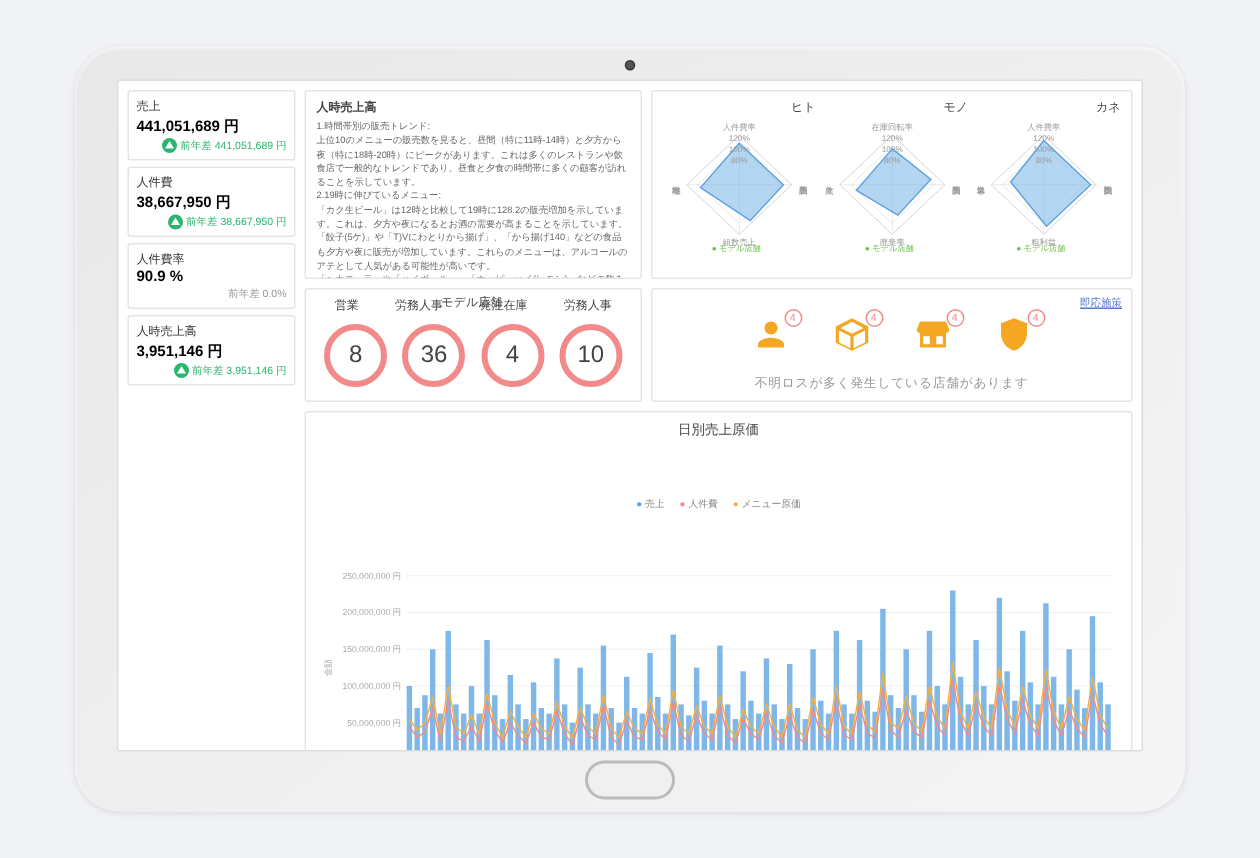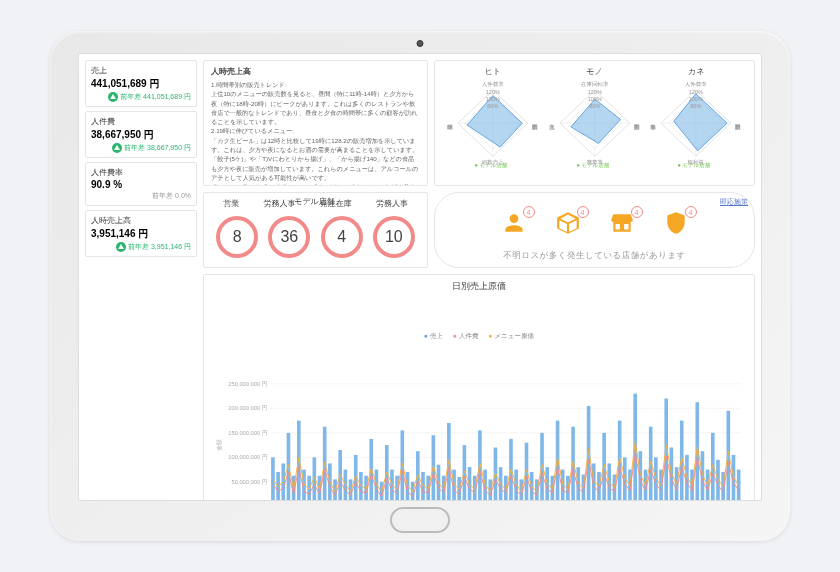--- a/index.html
+++ b/index.html
@@ -18,31 +18,31 @@
   .arrow-up { display: inline-block; width: 10px; height: 10px; border-radius: 50%; background: #2ab56f; position: relative; flex-shrink: 0;}
   .arrow-up::after { content:""; position:absolute; left:2px; top:2px; width:0; height:0; border-left:3px solid transparent; border-right:3px solid transparent; border-bottom:5px solid #fff;}
   
   .main { flex: 1; display: flex; flex-direction: column; gap: 6px; }
   .row1 { display: flex; gap: 6px; height: 126px; }
   .card { background: #fff; border: 1px solid #e5e5e5; border-radius: 2px; padding: 5px 7px; }
   .attention { width: 225px; overflow: hidden; }
   .attention h4 { font-size: 8px; color:#444; margin-bottom: 3px; font-weight:600;}
   .attention p { font-size: 6.2px; color: #666; line-height: 1.5; }
   .radars { flex: 1; display: flex; }
-  .radar-col { flex: 1; text-align: center; }
+  .radar-col { flex: 1; text-align: right; }
   .radar-col h5 { font-size: 8px; color:#444; margin-bottom: 2px; font-weight:500;}
   .radar-svg { width: 100%; height: 92px; }
   .radar-lbl { font-size: 6px; fill: #999; }
   .radar-leg { font-size: 6px; fill: #6ec14a; }
   .row2 { display: flex; gap: 6px; height: 82px; }
   .alerts { width: 225px; display:flex; flex-direction:column; }
   .alerts .titles { display: flex; justify-content: space-around; font-size: 8px; color:#444; margin-bottom:3px;}
   .circles { flex:1; display:flex; justify-content: space-around; align-items: center; }
   .circle { width: 42px; height: 42px; border: 4px solid #f28a8a; border-radius: 50%; display:flex; align-items:center; justify-content:center; font-size: 16px; color:#444; font-weight:500;}
-  .icons-card { flex:1; position:relative;border-radius:25px; }
+  .icons-card { flex:1; position:relative; }
   .icons-link { position: absolute; top: 4px; right: 6px; font-size: 7px; color: #5577cc; text-decoration: underline; }
   .icon-row { display:flex; justify-content:center; gap: 28px; margin-top: 12px; }
   .icon-wrap { position: relative; }
   .badge { position:absolute; top:-4px; right:-8px; width:12px; height:12px; border:1px solid #f28a8a; border-radius:50%; background:#fff; font-size:7px; color:#f28a8a; display:flex; align-items:center; justify-content:center;}
   .icon-msg { text-align:center; font-size: 8.5px; color:#999; margin-top: 12px; letter-spacing:0.5px;}
   .chart-card { flex:1; display:flex; flex-direction:column;gap:37px; }
   .chart-title { text-align:center; font-size:9px; color:#444; margin-bottom:2px;}
   .legend { display:flex; justify-content:center; gap:10px; font-size:6.5px; color:#888; margin-bottom:2px;}
   .legend span::before { content:"●"; margin-right:2px; }
   .l1::before{ color:#5aa0e0;} .l2::before{ color:#f28a8a;} .l3::before{ color:#f5b041;}

